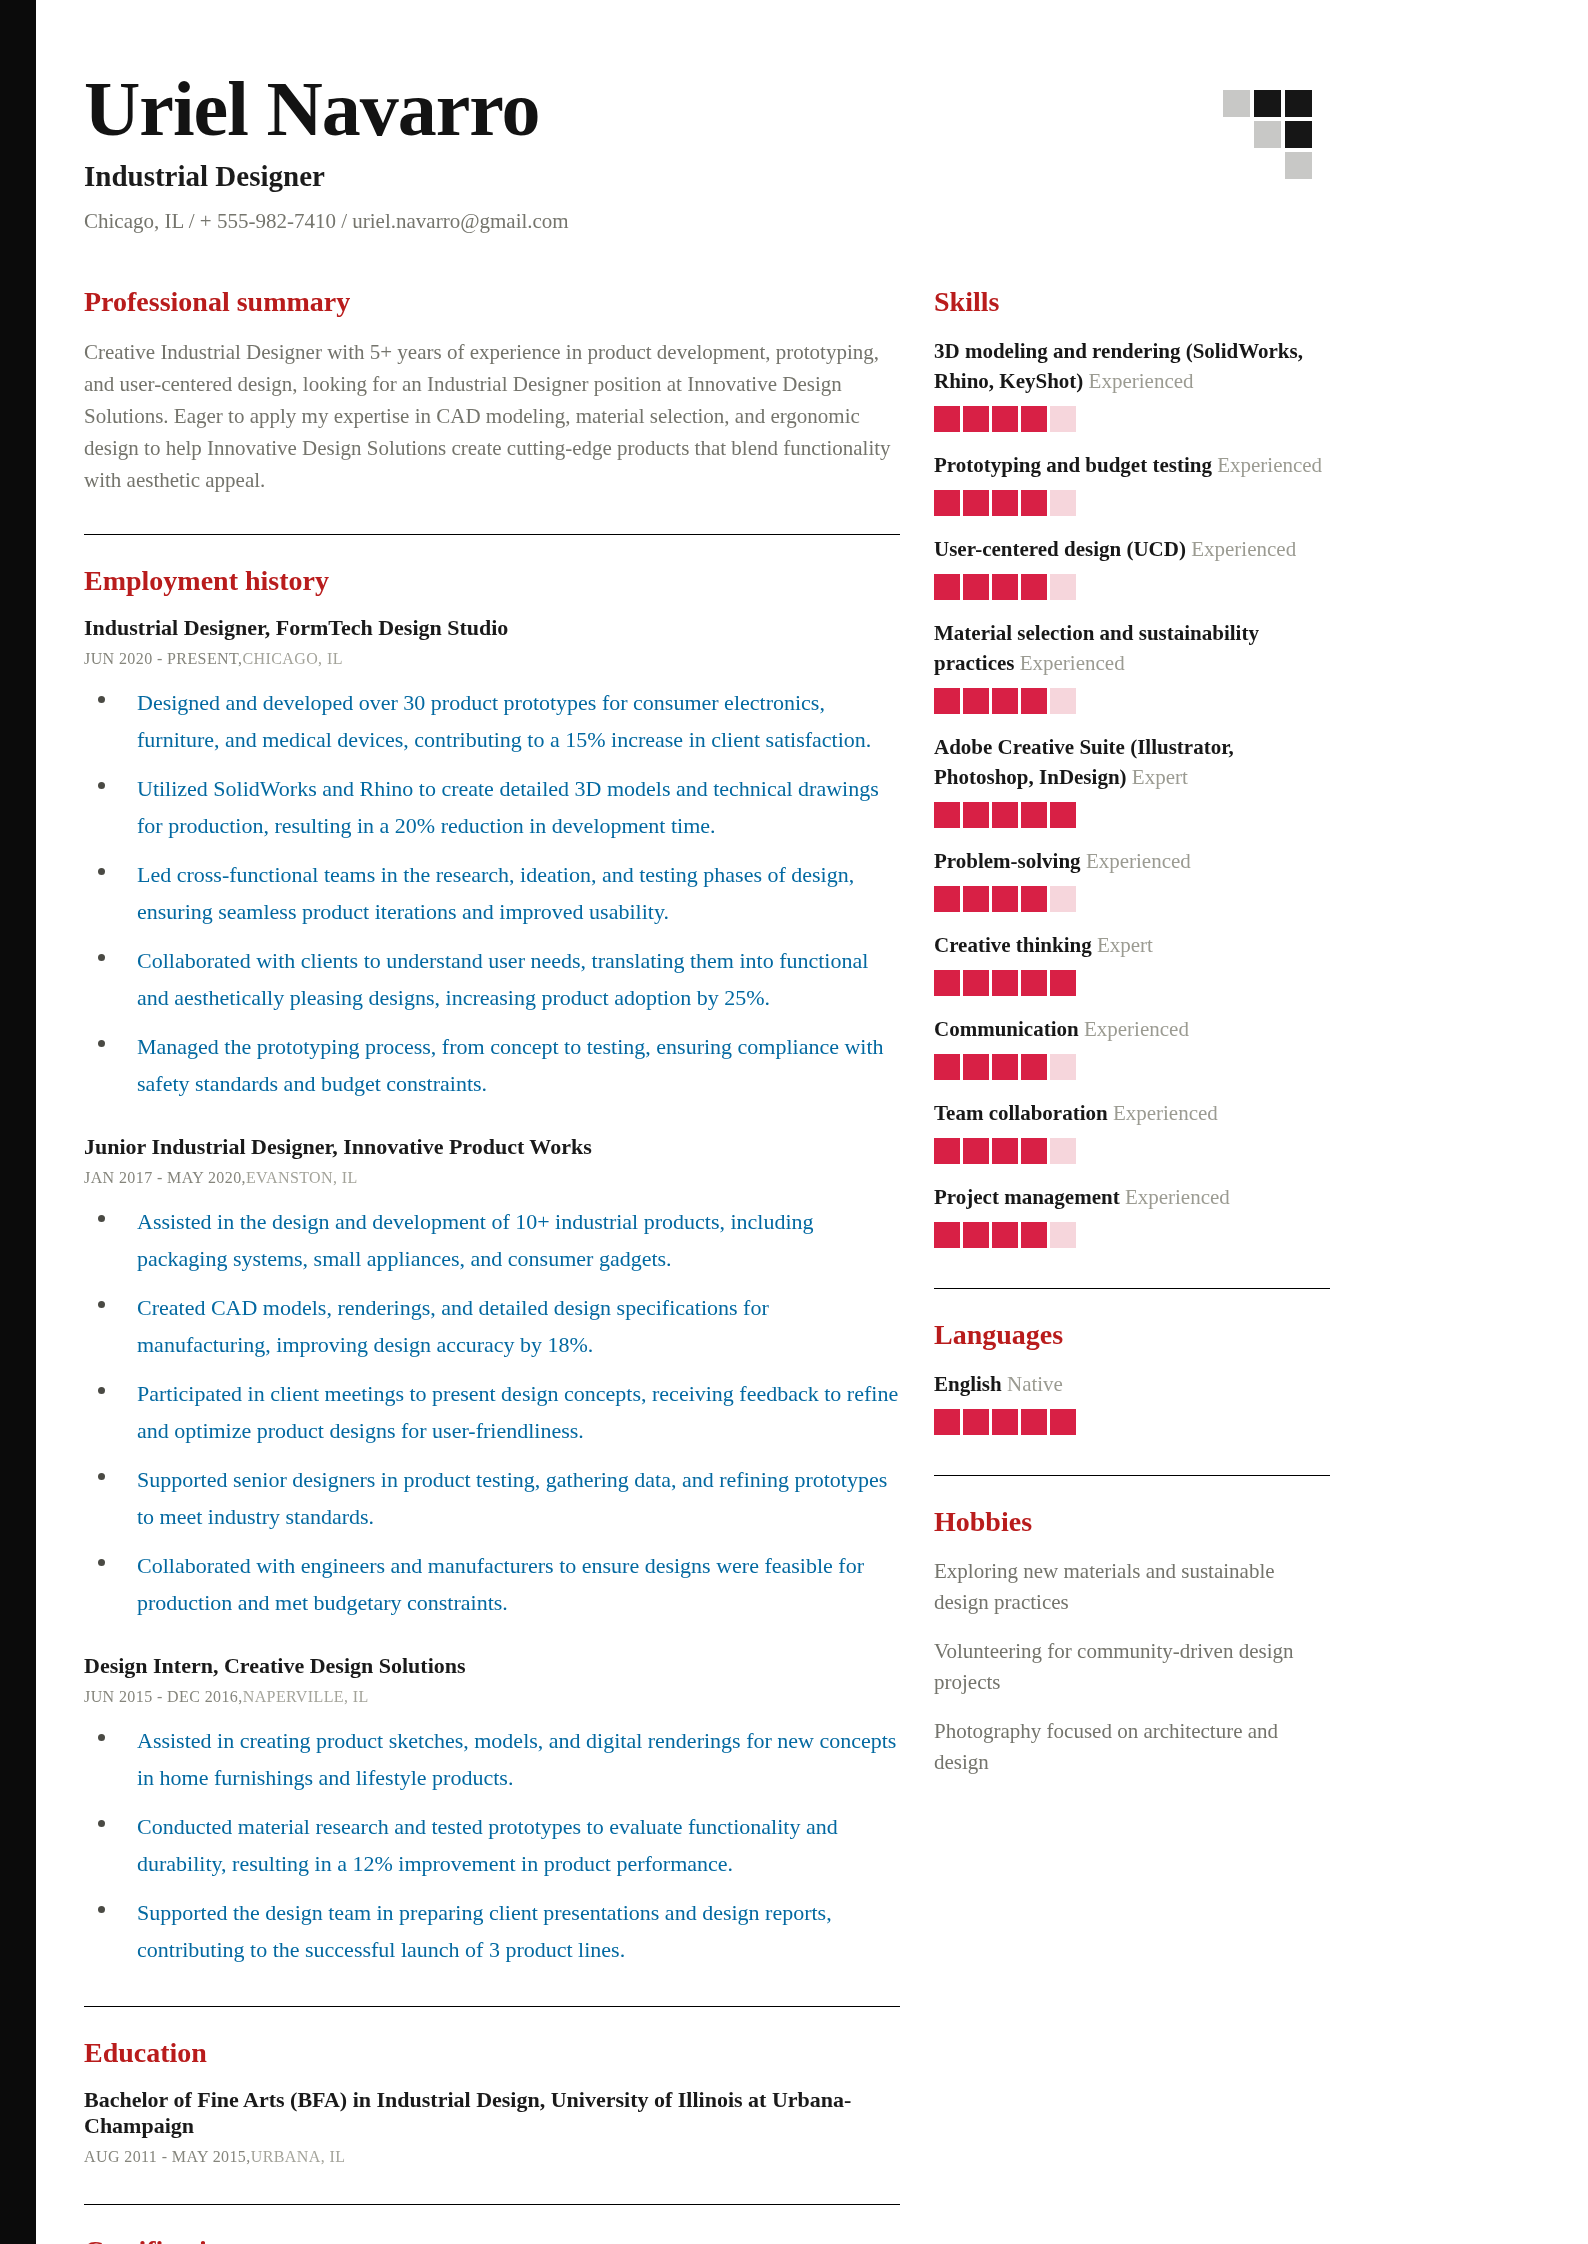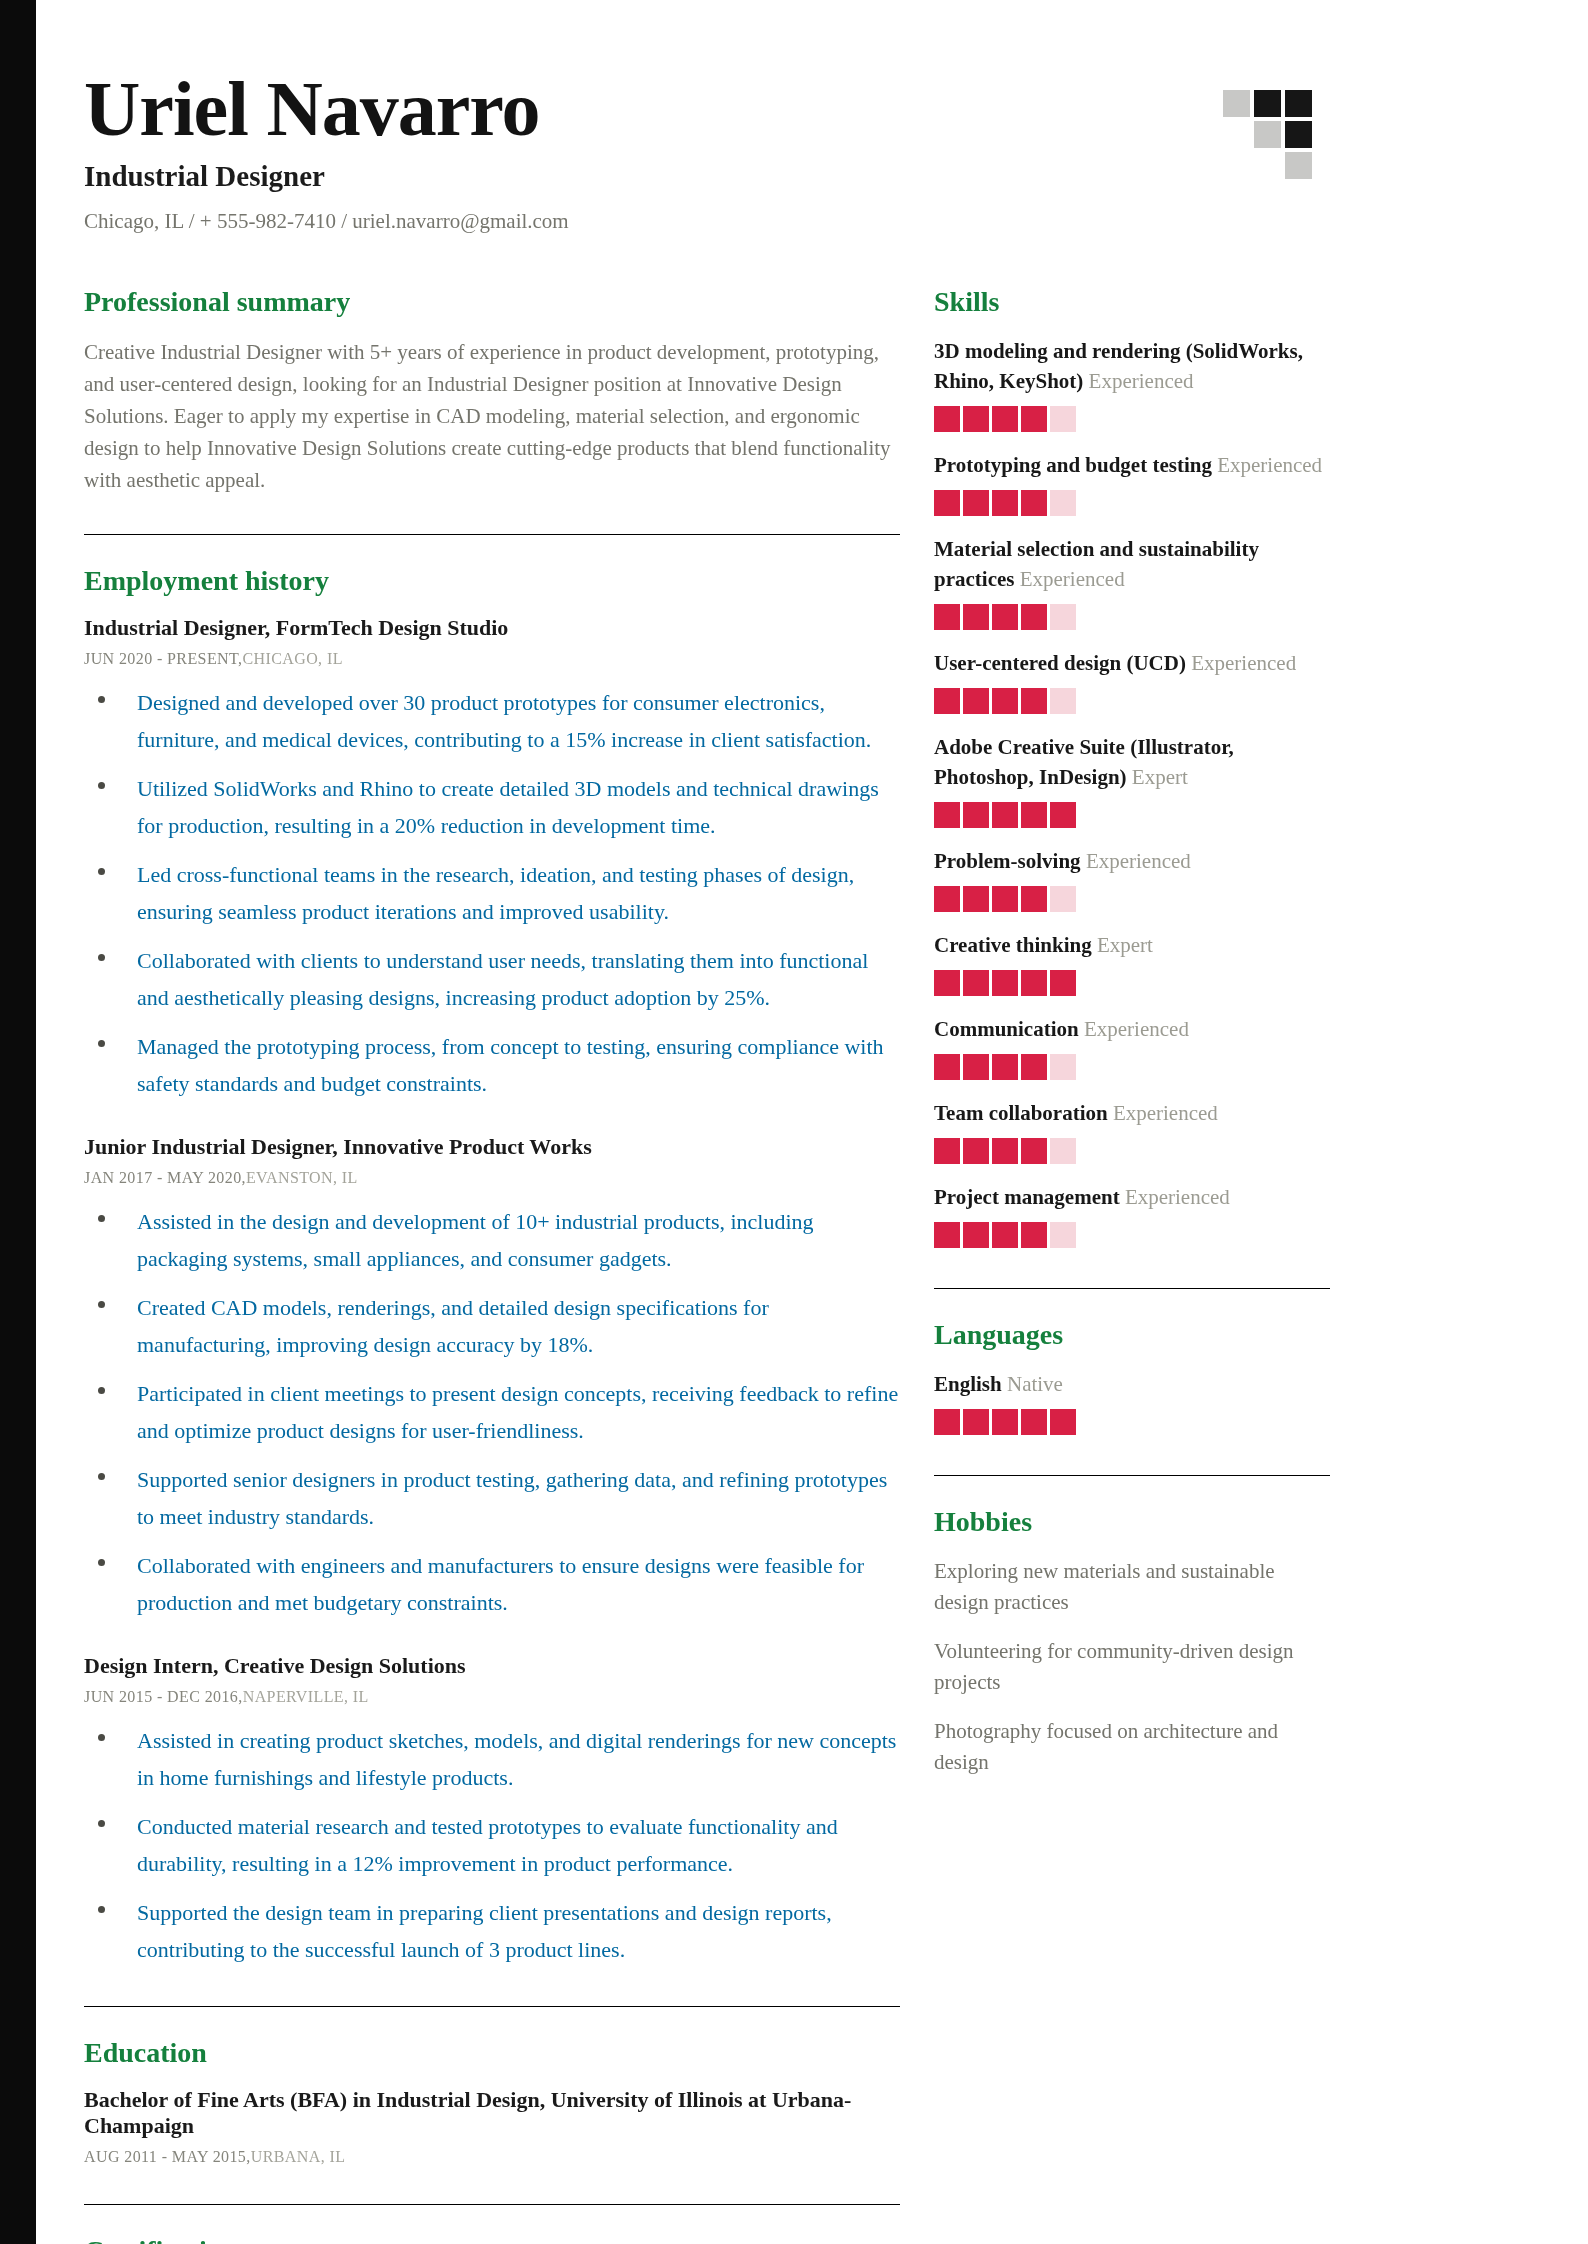--- a/index.html
+++ b/index.html
@@ -20,21 +20,21 @@
   .subtitle{font-size:29px;font-weight:700;color:#1c1c1c;margin:0 0 16px;}
   .contact{font-size:21px;color:#75756d;}
   .logo{position:absolute;top:20px;right:18px;display:grid;grid-template-columns:repeat(3,27px);grid-auto-rows:27px;gap:4px;}
   .logo .cell{width:27px;height:27px;}
 
   
   .columns{display:flex;gap:34px;margin-top:52px;}
   main{flex:1;min-width:0;}
   aside{width:396px;flex-shrink:0;}
 
-  h2{font-size:28px;font-weight:700;color:#15803d;margin:0 0 18px;}
+  h2{font-size:28px;font-weight:700;color:#b91c1c;margin:0 0 18px;}
   section{margin-bottom:38px;}
   .bordered{border-top:1px solid #000000;padding-top:30px;}
 
   .body-text{font-size:21px;line-height:32px;color:#74746c;margin:0;}
 
   
   .job{margin-bottom:32px;}
   .job:last-child{margin-bottom:0;}
   .job-title{font-size:22px;font-weight:700;color:#1a1a1a;margin:0 0 9px;}
   .job-meta{font-size:16px;color:#85857c;letter-spacing:.4px;margin:0 0 16px;}
@@ -171,31 +171,31 @@
             <div class="skill-name"><span>Prototyping and budget testing</span> <span class="skill-level">Experienced</span></div>
             <div class="squares">
                 <span class="sq filled"></span>
                 <span class="sq filled"></span>
                 <span class="sq filled"></span>
                 <span class="sq filled"></span>
                 <span class="sq"></span>
               </div>
           </div>
           <div class="skill">
+            <div class="skill-name"><span>User-centered design (UCD)</span> <span class="skill-level">Experienced</span></div>
+            <div class="squares">
+                <span class="sq filled"></span>
+                <span class="sq filled"></span>
+                <span class="sq filled"></span>
+                <span class="sq filled"></span>
+                <span class="sq"></span>
+              </div>
+          </div>
+          <div class="skill">
             <div class="skill-name"><span>Material selection and sustainability practices</span> <span class="skill-level">Experienced</span></div>
-            <div class="squares">
-                <span class="sq filled"></span>
-                <span class="sq filled"></span>
-                <span class="sq filled"></span>
-                <span class="sq filled"></span>
-                <span class="sq"></span>
-              </div>
-          </div>
-          <div class="skill">
-            <div class="skill-name"><span>User-centered design (UCD)</span> <span class="skill-level">Experienced</span></div>
             <div class="squares">
                 <span class="sq filled"></span>
                 <span class="sq filled"></span>
                 <span class="sq filled"></span>
                 <span class="sq filled"></span>
                 <span class="sq"></span>
               </div>
           </div>
           <div class="skill">
             <div class="skill-name"><span>Adobe Creative Suite (Illustrator, Photoshop, InDesign)</span> <span class="skill-level">Expert</span></div>

